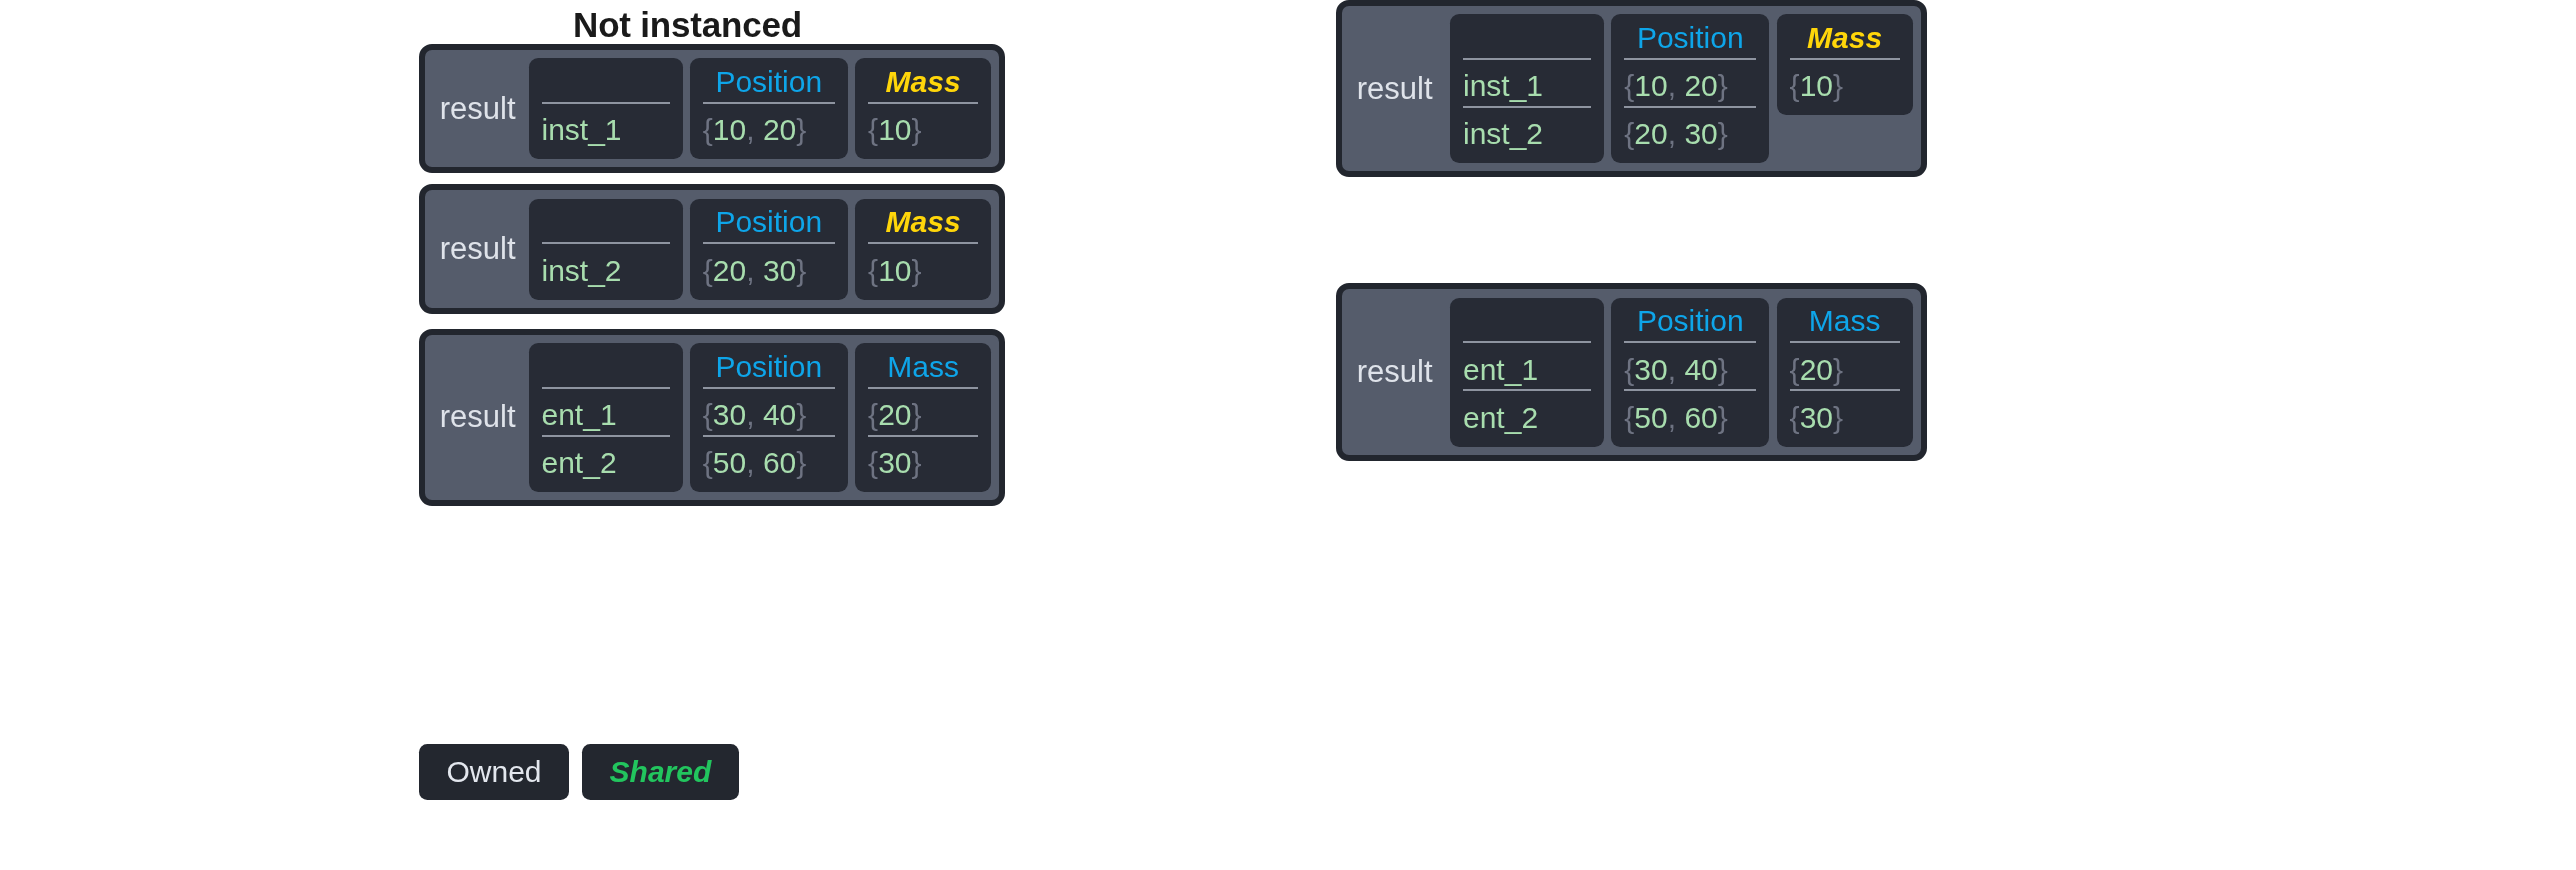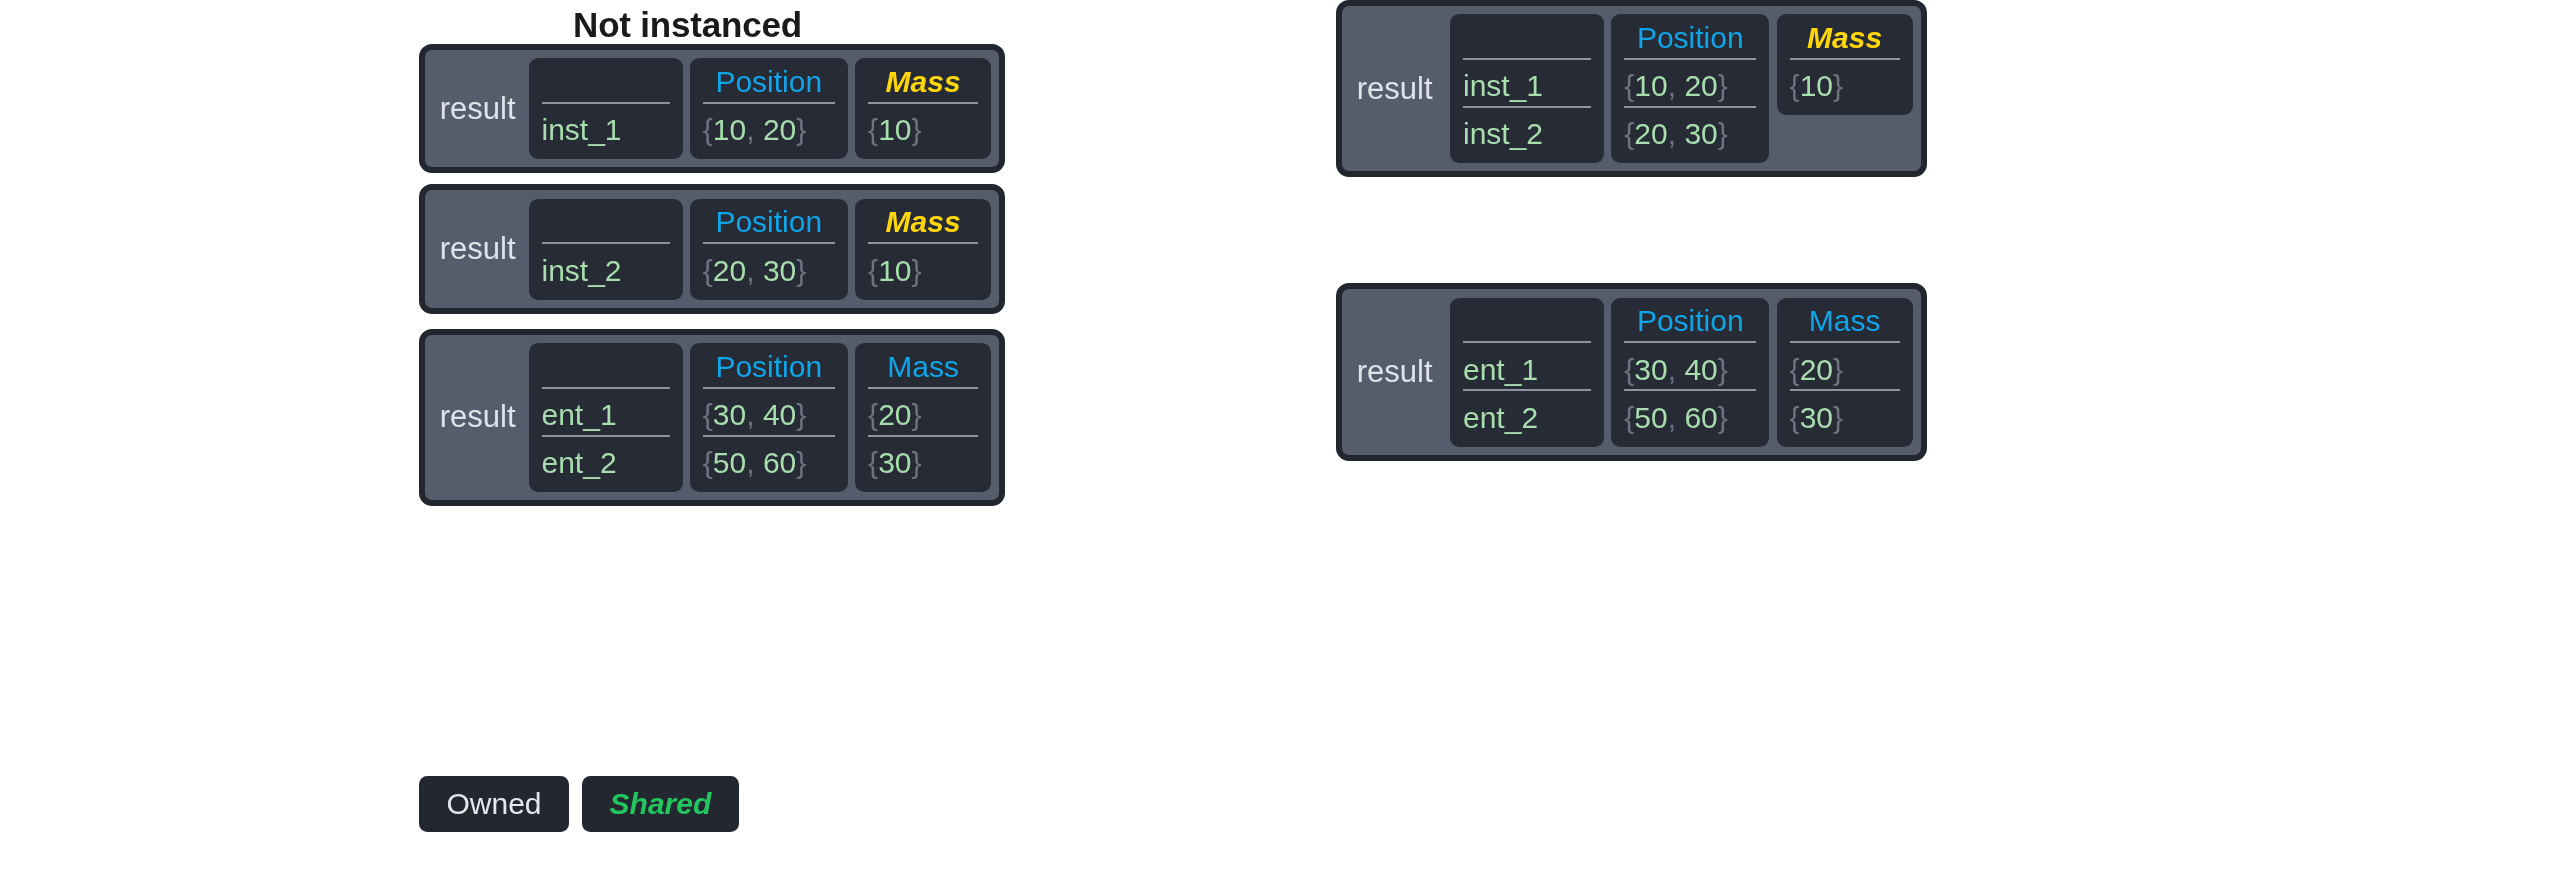--- a/index.html
+++ b/index.html
@@ -113,21 +113,21 @@
     box-sizing: border-box;
     line-height: 37px;
     white-space: nowrap;
   }
   .cell .brace, .cell .comma { color: #6e7382; }
 
   
   .legend {
     position: absolute;
     left: 419px;
-    top: 776px;
+    top: 744px;
     display: flex;
     gap: 13px;
   }
   .chip {
     background: #23272f;
     border-radius: 8.3px;
     color: #e3e7ee;
     font-size: 30px;
     padding: 12px 27.5px;
     line-height: 1.05;

